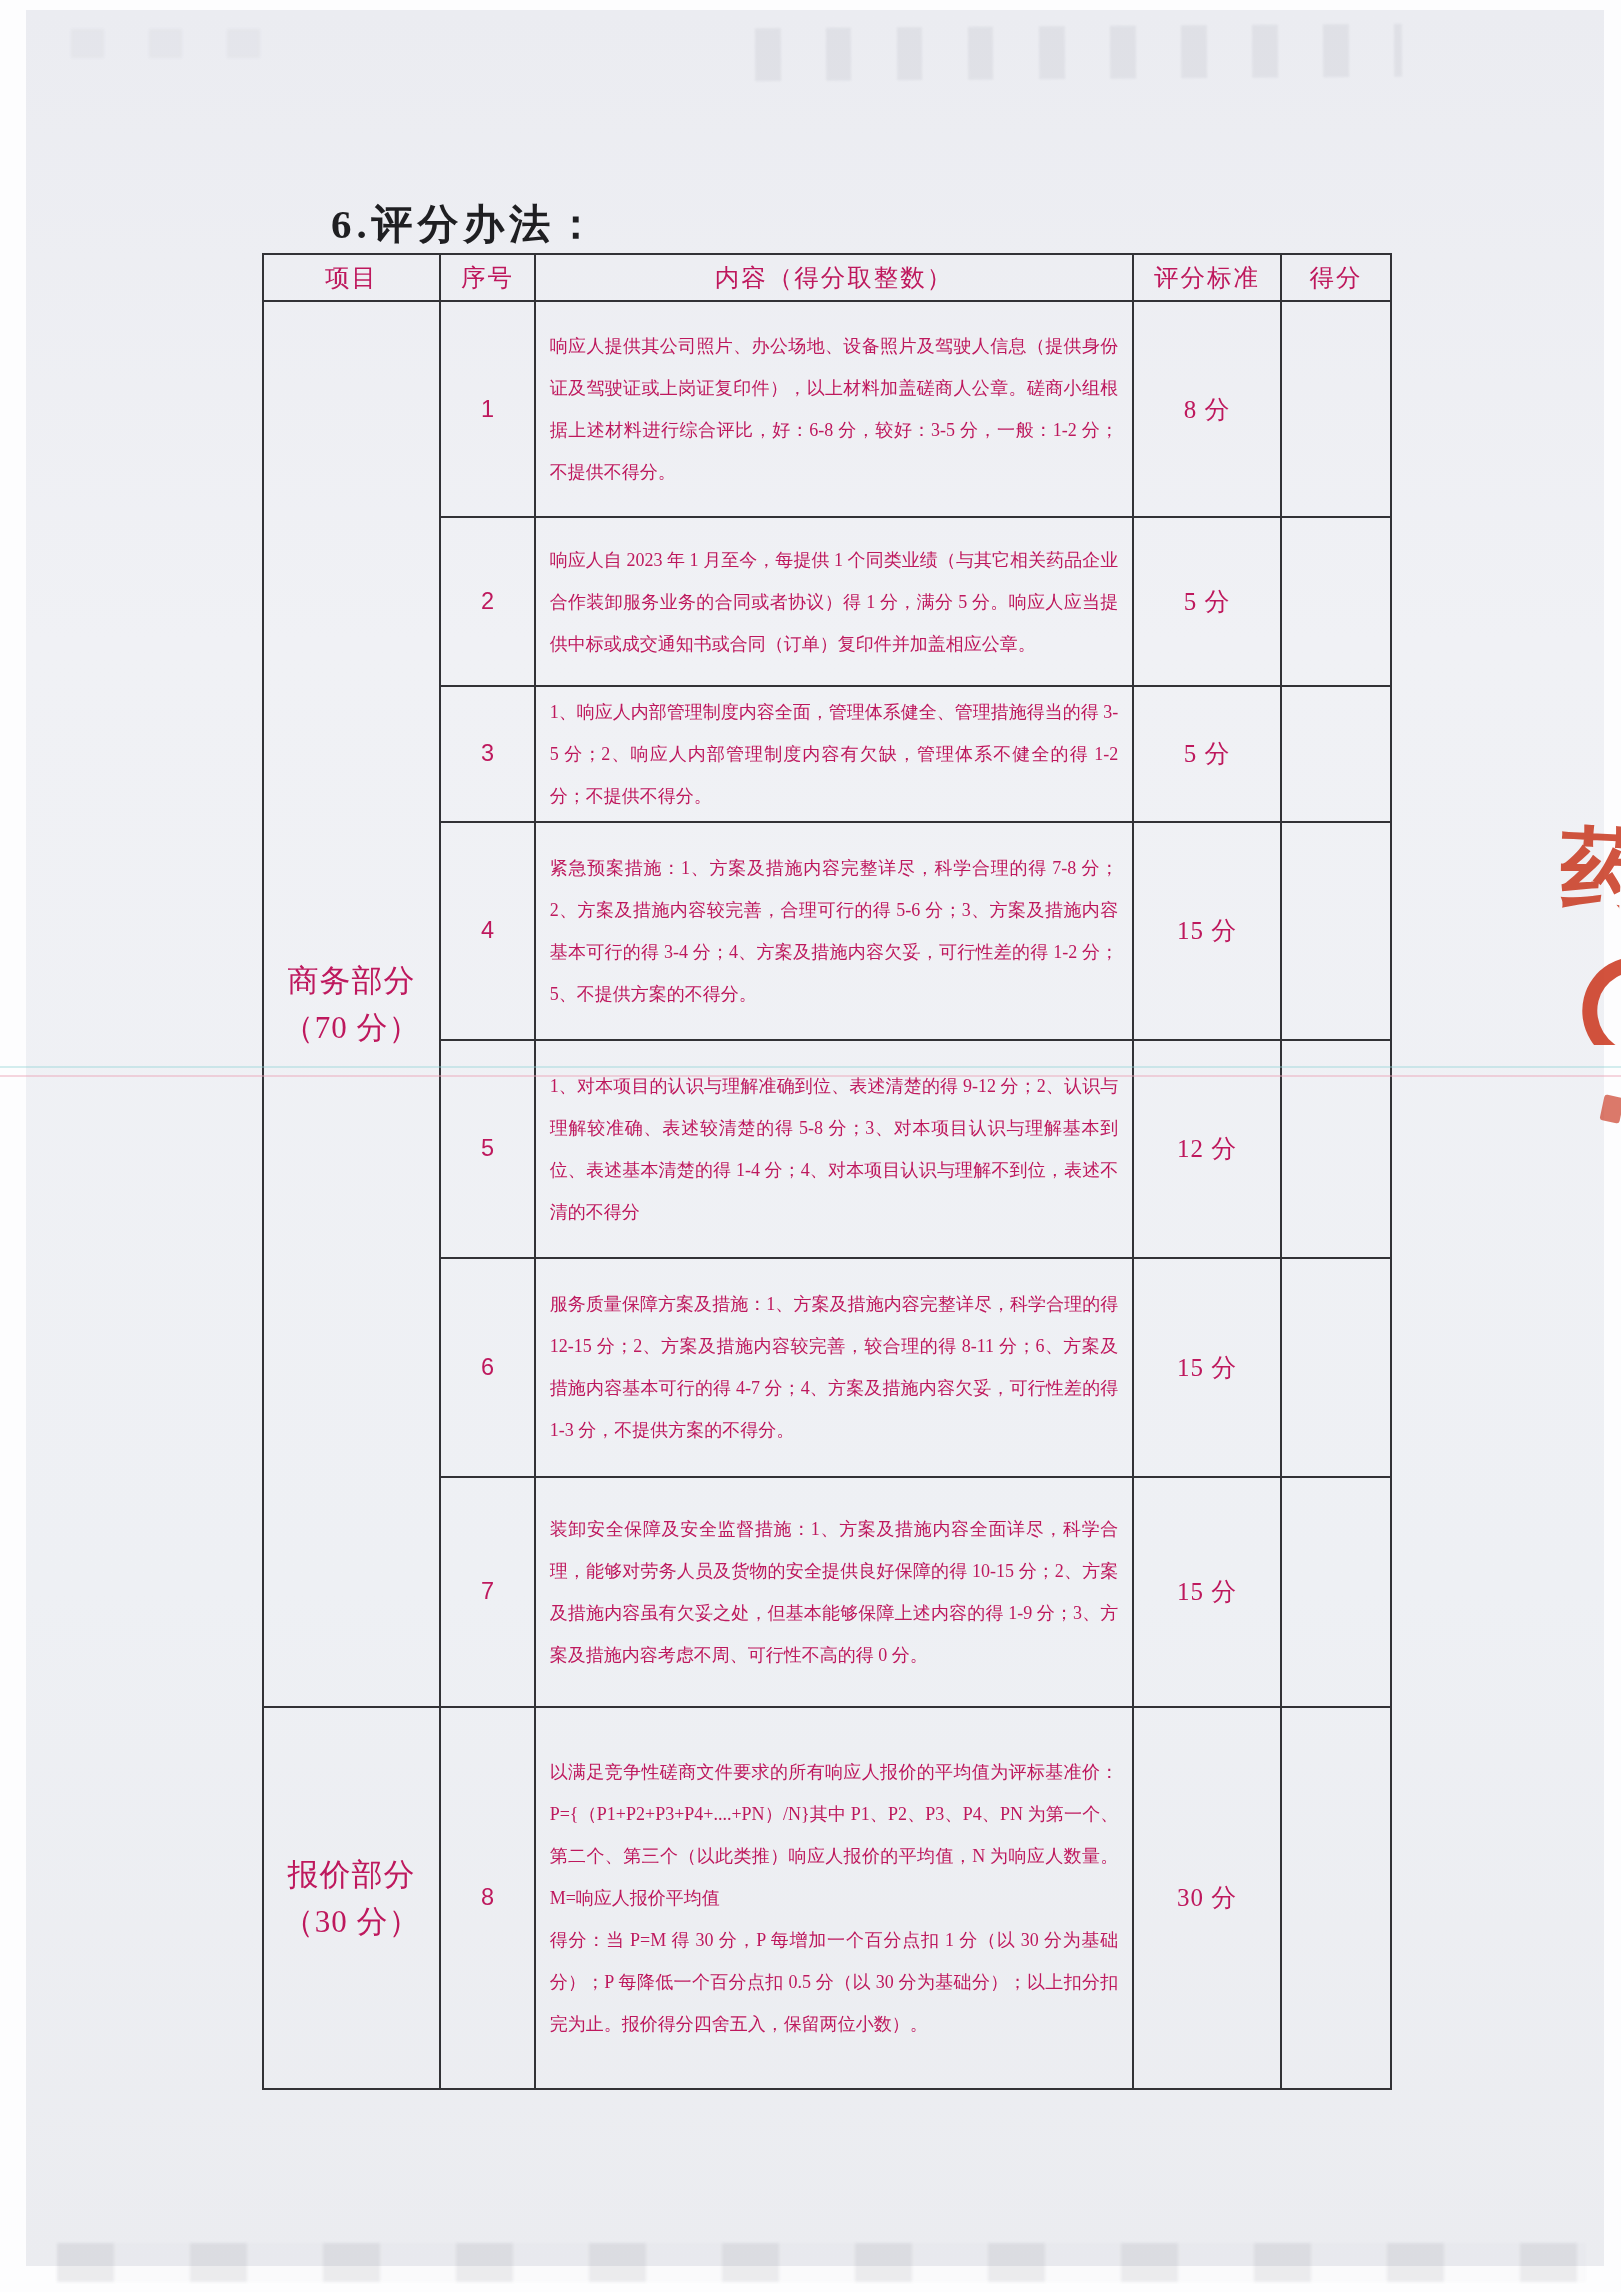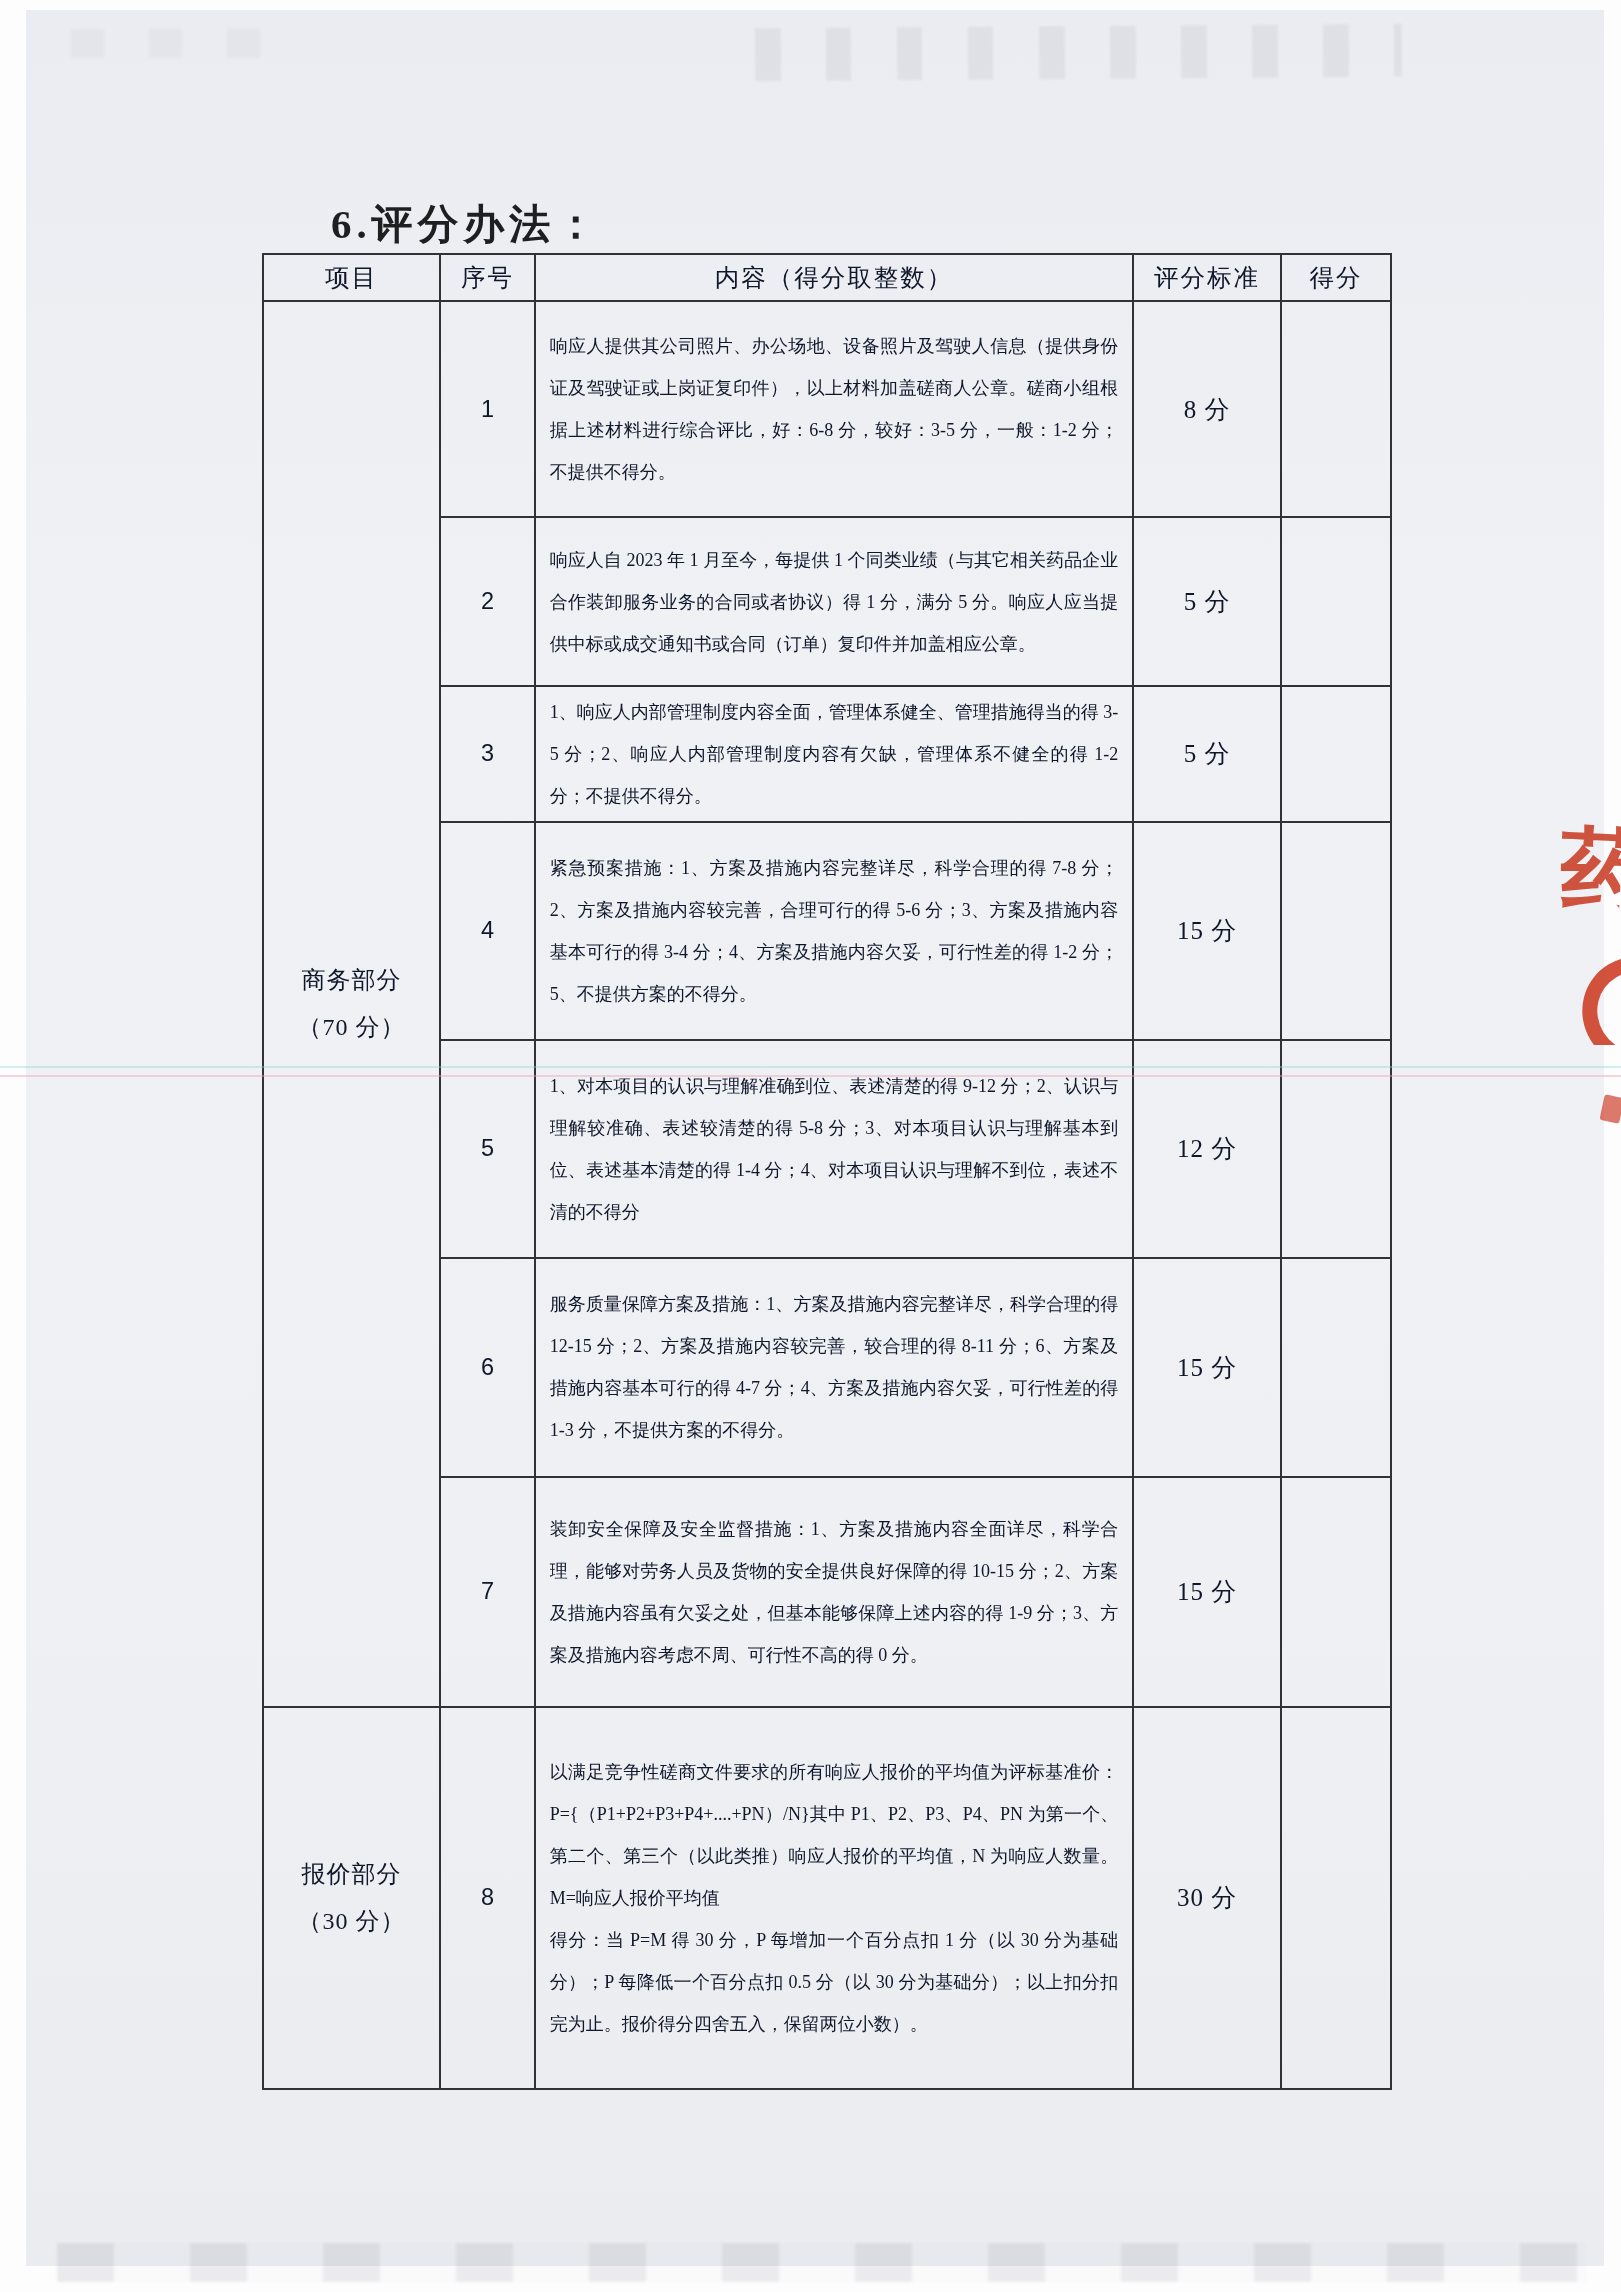--- a/index.html
+++ b/index.html
@@ -62,33 +62,33 @@
   
   .title {
     position: absolute; left: 331px; top: 197px;
     font-size: 41px; font-weight: 600; letter-spacing: 4.9px;
     color: #1f1f22;
   }
   
   .score-table {
     position: absolute; left: 262px; top: 253px; width: 1128px;
     border-collapse: collapse; table-layout: fixed;
-    font-size: 23.5px; color: #0f172a;
+    font-size: 23.5px; color: #be185d;
   }
   .score-table th, .score-table td { border: 2px solid #323236; }
   col.c-item { width: 177px; }
   col.c-no { width: 95px; }
   col.c-content { width: 598px; }
   col.c-standard { width: 148px; }
   col.c-score { width: 110px; }
   thead tr { height: 47px; }
   thead th { font-weight: 400; font-size: 24.5px; text-align: center; vertical-align: middle; letter-spacing: 2px; }
   td.group {
     text-align: center; vertical-align: middle;
-    font-size: 24px; line-height: 47px; letter-spacing: 1px; margin-left: 40px;
+    font-size: 31px; line-height: 47px; letter-spacing: 1px; margin-left: 40px;
   }
   td.no {
     text-align: center; vertical-align: middle;
     font-family: "Liberation Sans", sans-serif; font-size: 23.5px;
   }
   td.content {
     padding: 3.9px 13.7px; line-height: 42px; font-size: 18px;
     text-align: justify; vertical-align: middle; white-space: pre-wrap;
   }
   td.standard { text-align: center; vertical-align: middle; font-size: 25px; letter-spacing: 1px; }

